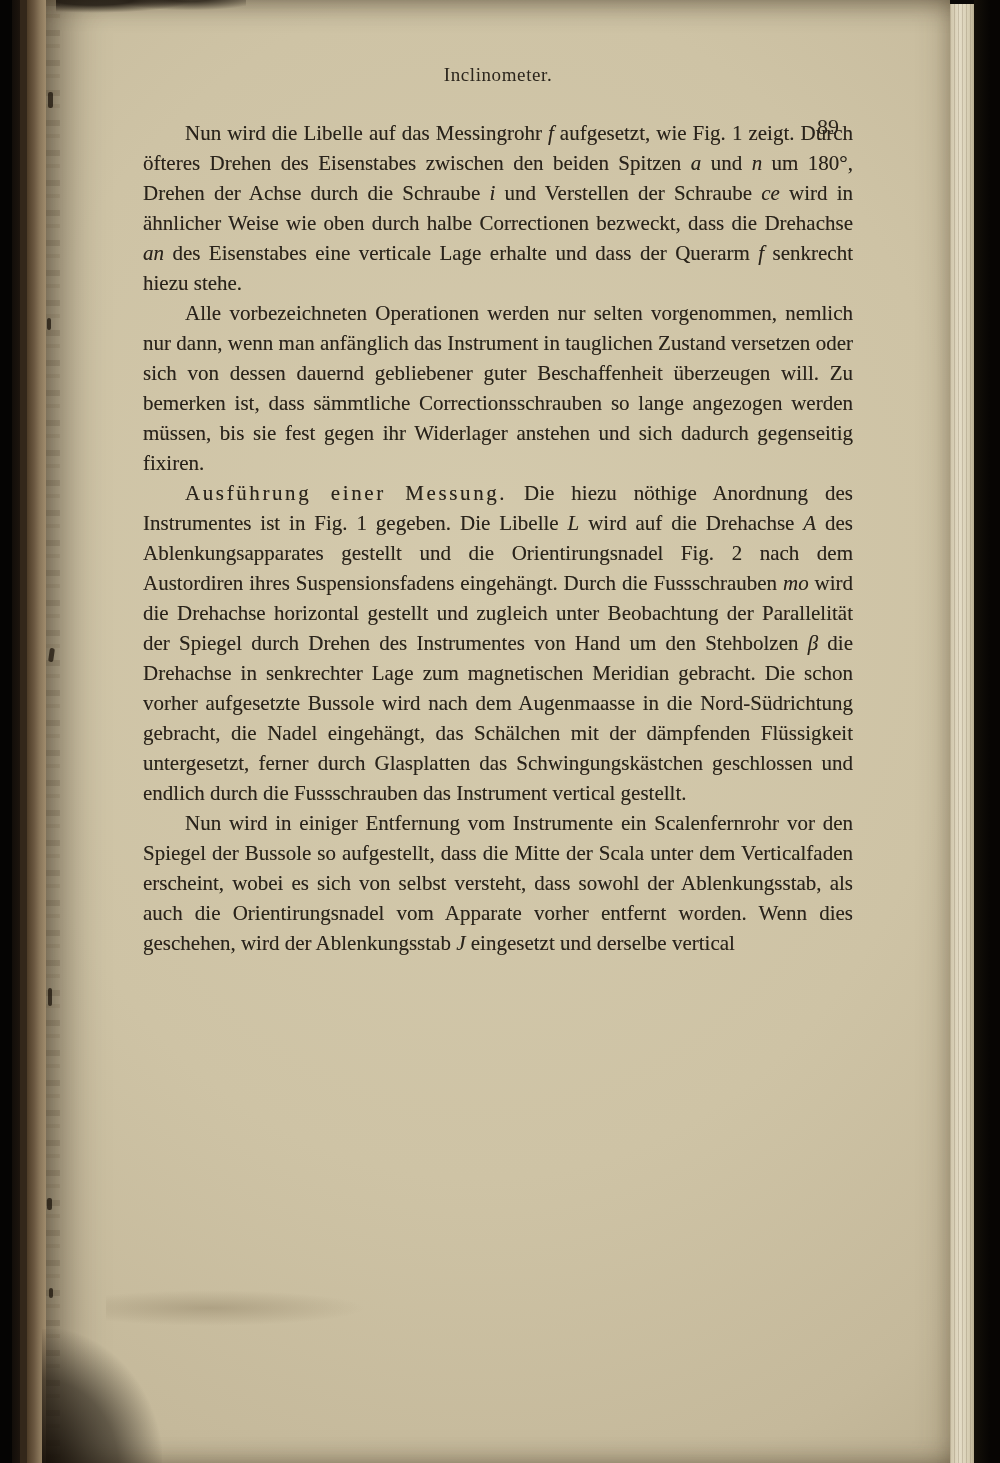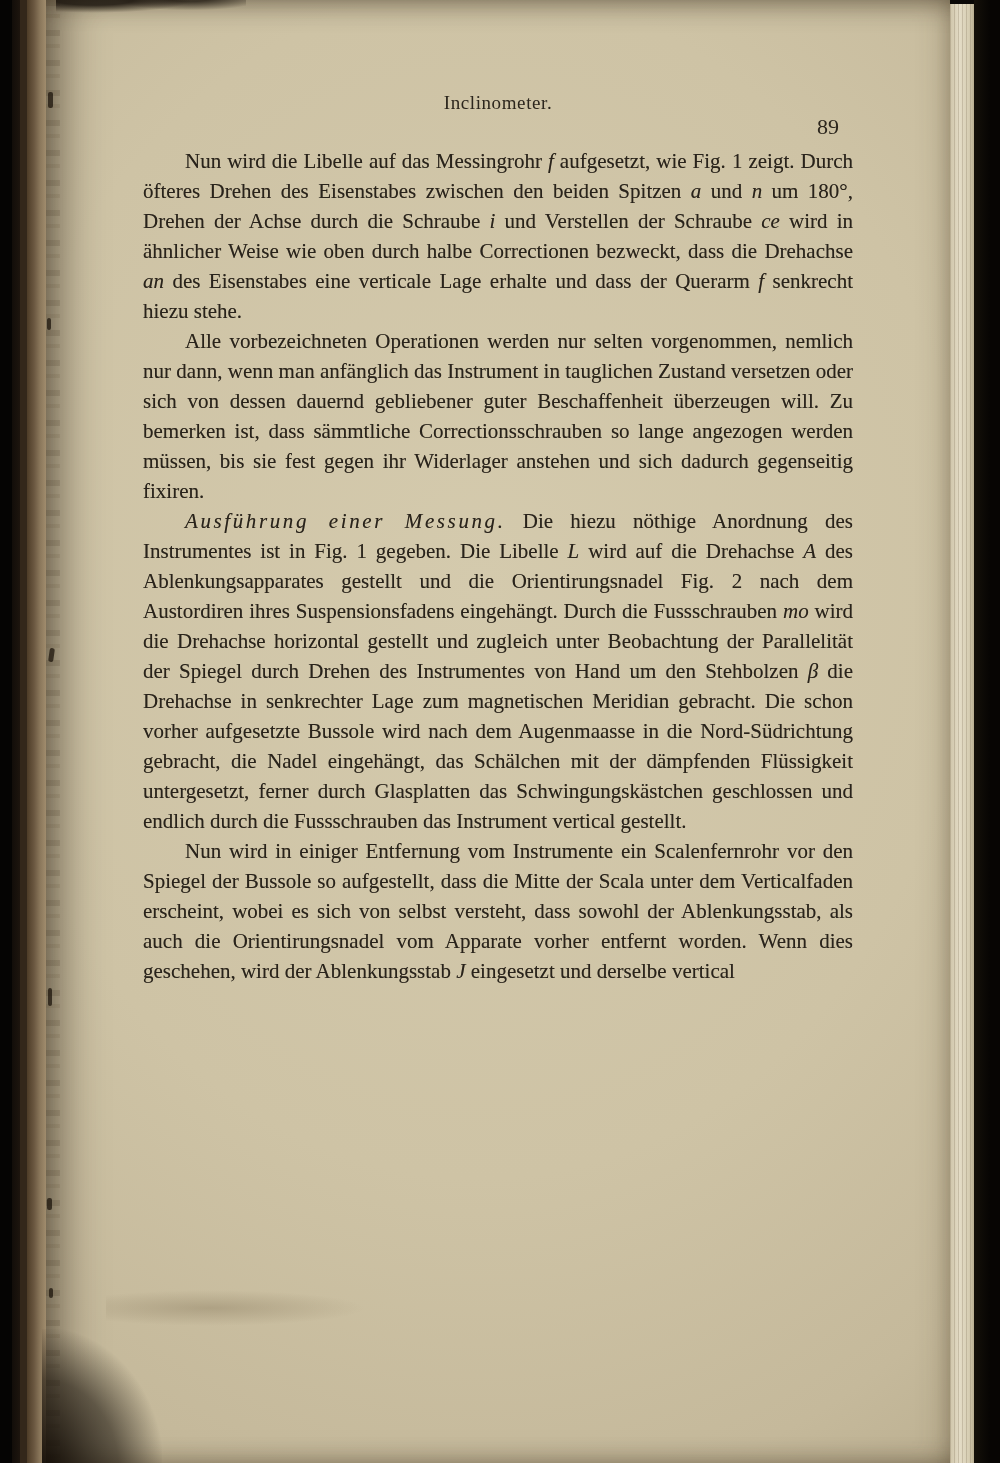--- a/index.html
+++ b/index.html
@@ -80,41 +80,41 @@
       radial-gradient(ellipse at 70% 0%, rgba(20,14,8,.7) 0 12%, rgba(0,0,0,0) 40%);
   }
   .scuff {
     position:absolute; left:60px; top:1290px; width:260px; height:36px;
     background:radial-gradient(ellipse at 40% 50%, rgba(125,110,82,.35) 0%, rgba(0,0,0,0) 70%);
   }
 
   
   .page-head {
     position:relative;
-    width:710px; margin:0 auto; padding-top:92px;
+    width:710px; margin:0 auto; padding-top:64px;
     text-align:center;
   }
   .running-title {
     font-size:19px; letter-spacing:.6px; color:#2c261d;
   }
   .page-number {
     position:absolute; right:14px; top:114px;
     font-size:22px; color:#2c261d;
   }
   .text-block {
     width:710px; margin:32px auto 0;
     text-align:justify;
     font-size:21px; line-height:30px;
     color:#29231b;
     text-shadow:0 0 .5px rgba(30,22,12,.35);
   }
   .para { margin:0; }
   .para.indent { text-indent:42px; }
   .it { font-style:italic; }
-  .sperr { letter-spacing:2.6px;font-style:italic; }
+  .sperr { letter-spacing:2.6px; }
 </style>
 </head>
 <body>
 
 <div class="scan">
   <div class="binding-left"></div>
   <div class="edge-right"></div>
   <div class="fore-edge"></div>
   <div class="head-edge"></div>
 

